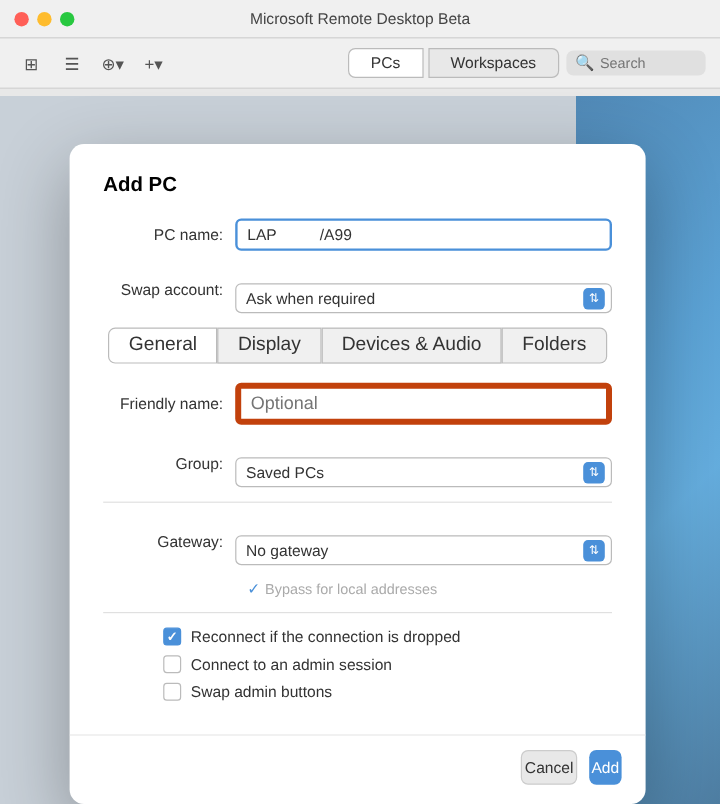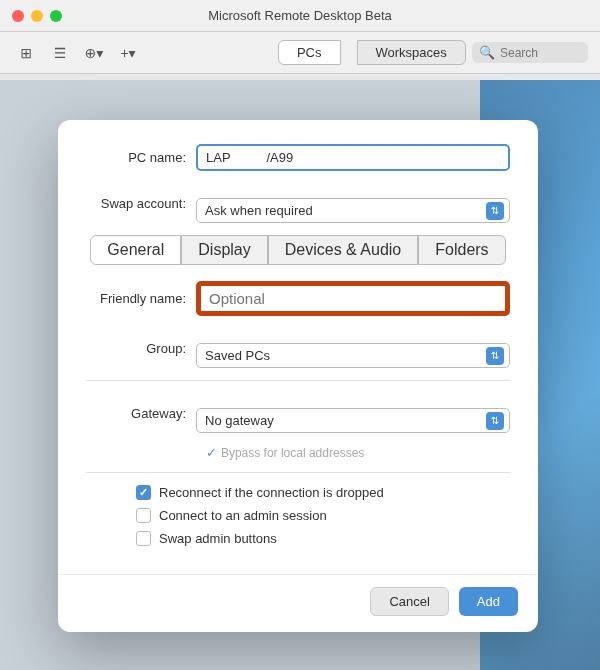--- a/index.html
+++ b/index.html
@@ -71,21 +71,21 @@
       cursor: pointer;
       display: flex;
       align-items: center;
       justify-content: center;
       color: #555;
       font-size: 14px;
     }
     .toolbar-center {
       display: flex;
       align-items: flex-start;
-      gap: 16px;
+      gap: 4px;
     }
     .tab-btn {
       padding: 4px 18px;
       border: 1px solid #bbb;
       background: #e8e8e8;
       cursor: pointer;
       font-size: 13px;
       color: #333;
     }
     .tab-btn:first-child { border-radius: 6px 0 0 6px; }
@@ -317,21 +317,21 @@
 
     
     .modal-footer {
       display: flex;
       justify-content: flex-end;
       padding: 12px 20px 16px 20px;
       gap: 10px;
       border-top: 1px solid #e8e8e8;
     }
     .btn {
-      padding: 6px 18px;
+      padding: 6px 2px;
       border-radius: 6px;
       font-size: 13px;
       cursor: pointer;
       border: none;
     }
     .btn-cancel {
       background: #e8e8e8;
       color: #333;
       border: 1px solid #ccc;
     }
@@ -370,20 +370,21 @@
     </div>
   </div>
 </div>
 
 <div class="desktop">
   <div class="desktop-bg"></div>
 
   <div class="modal">
     <div class="modal-content">
 
+      <div class="modal-title">Add PC</div>
 
       <div class="form-row">
         <label class="form-label">PC name:</label>
         <div class="form-control">
           <input type="text" class="text-input" value="LAP          /A99" style="">
         </div>
       </div>
 
       <div class="form-row">
         <label class="form-label">Swap account:</label>

